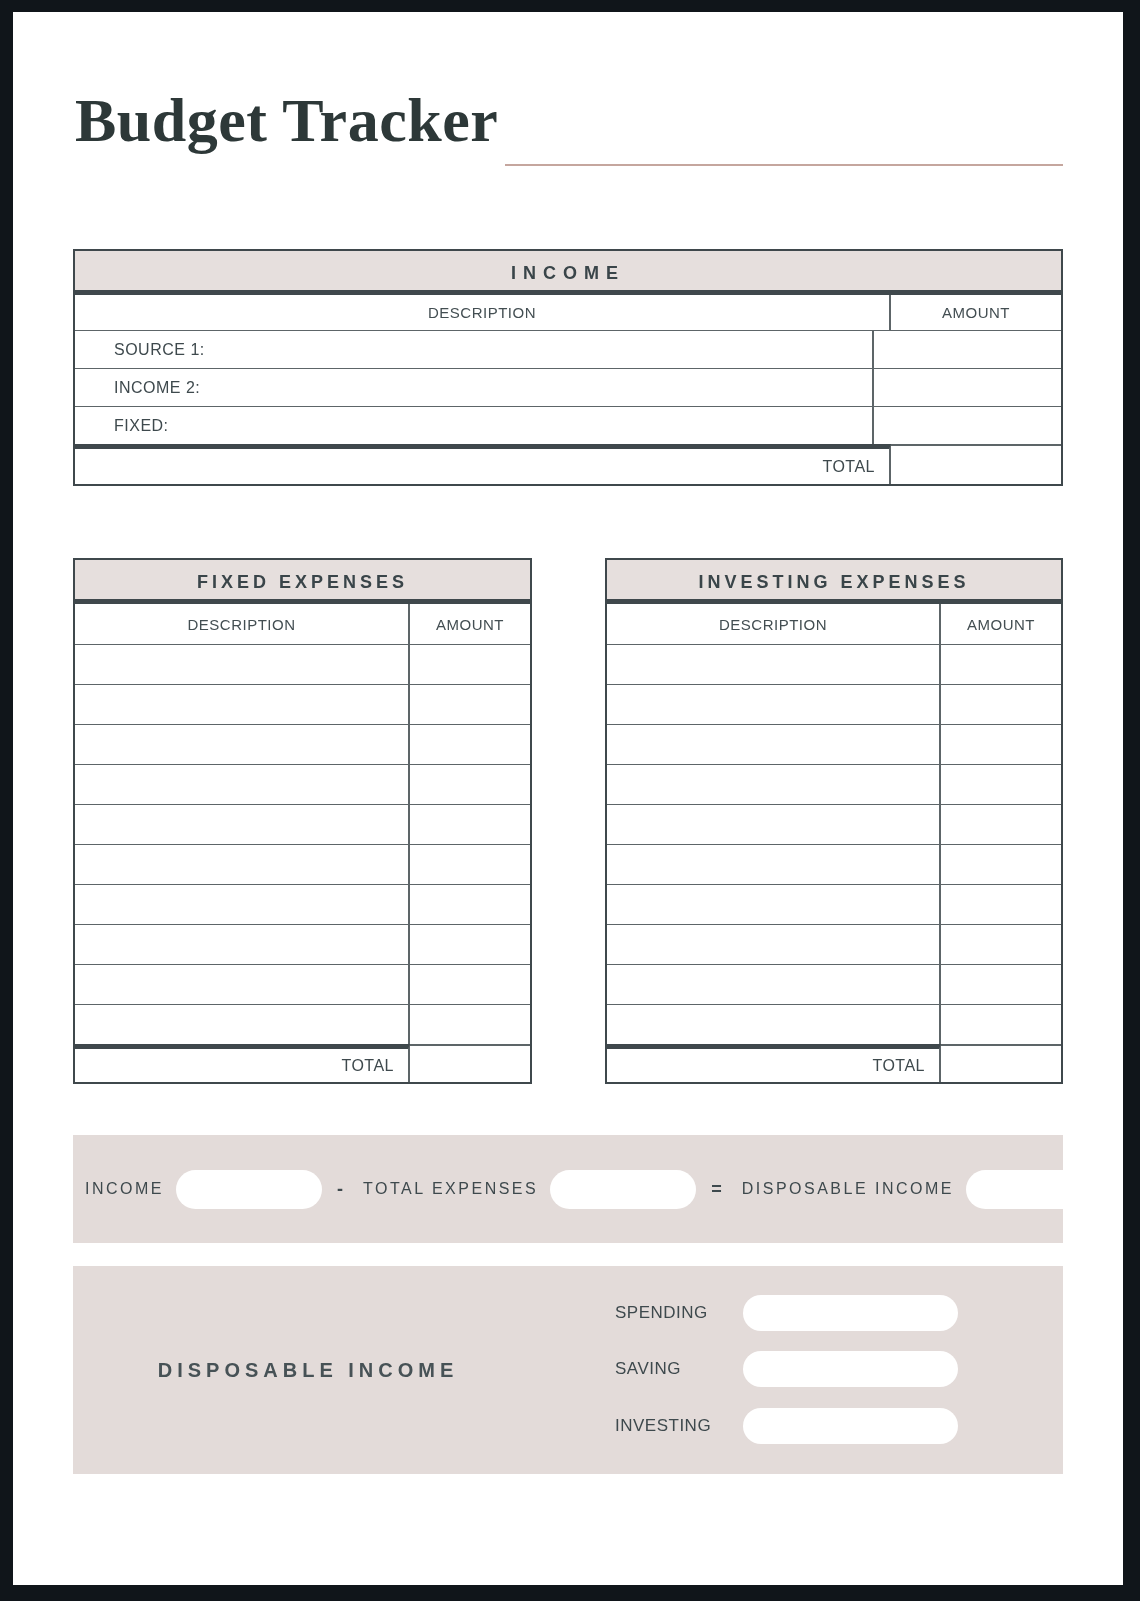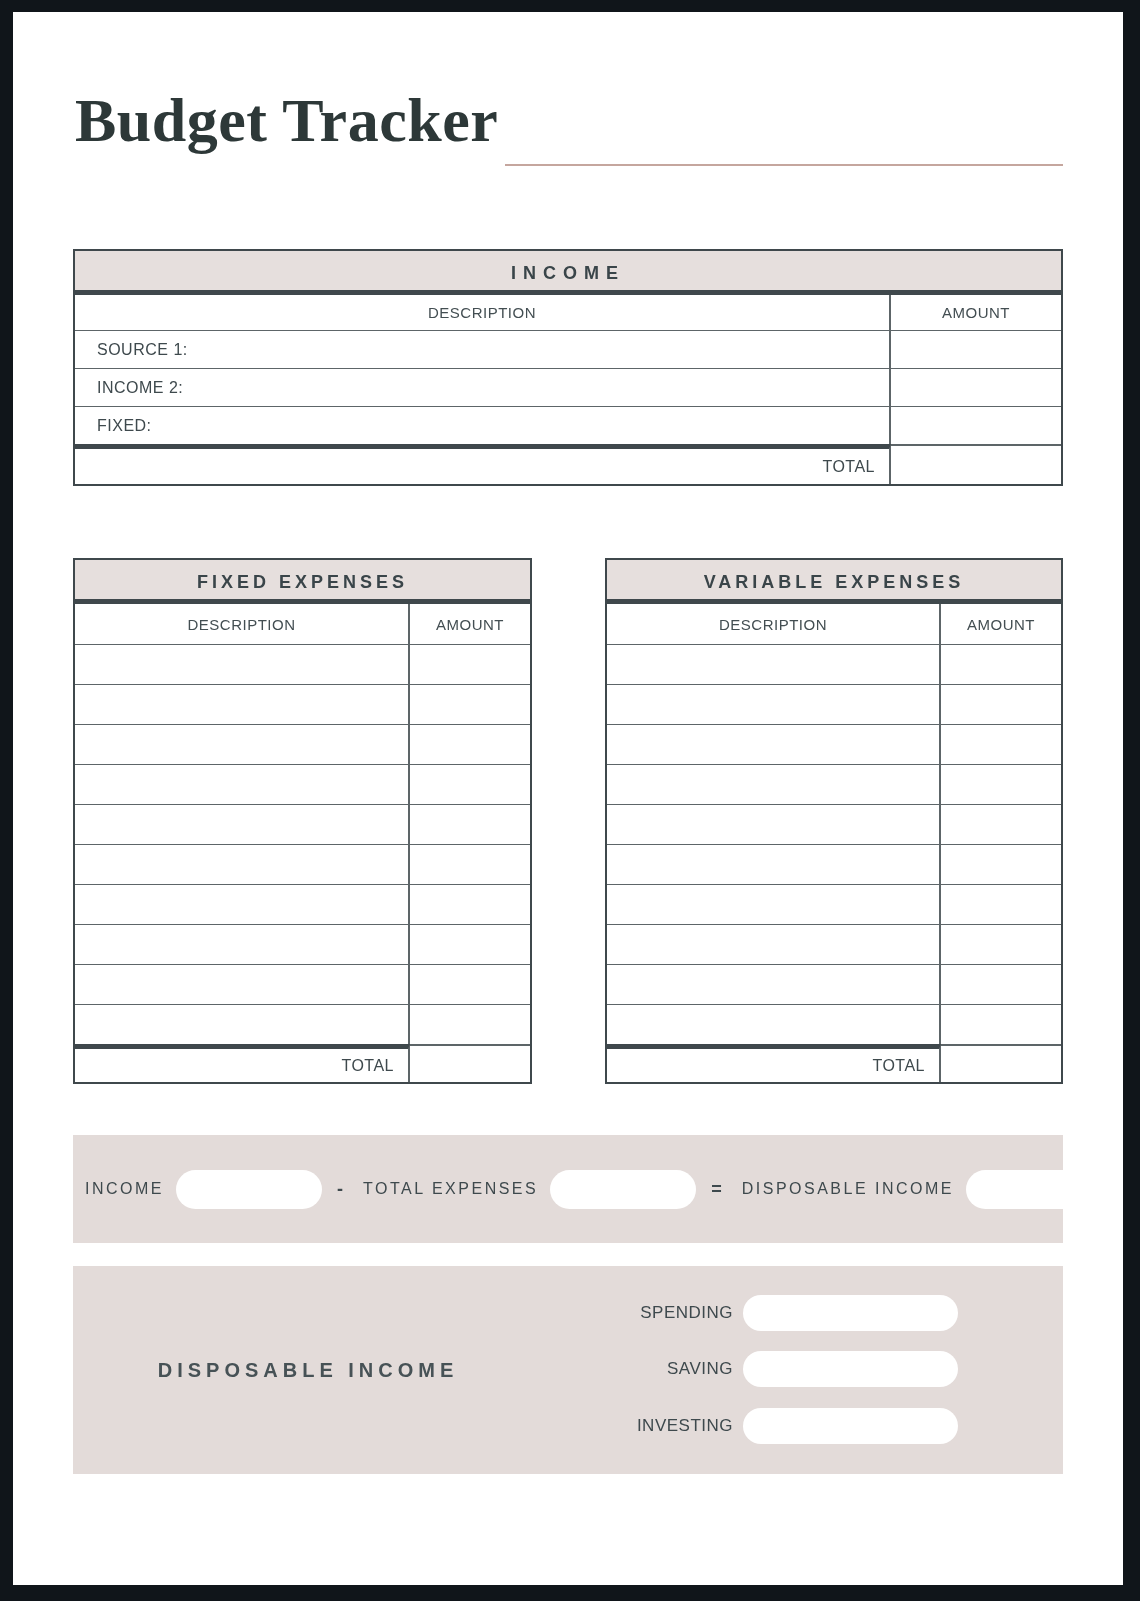--- a/index.html
+++ b/index.html
@@ -79,21 +79,21 @@
     border-top: 5px solid var(--border-dark);
     display: flex; align-items: center; justify-content: flex-end;
     padding-right: 14px;
     font-size: 16px; letter-spacing: 0.5px;
   }
   .trow.total .cell.amt { border-top: 2px solid var(--border-mid); }
   
   .income-tbl { left: 60px; top: 237px; width: 990px; }
   .income-tbl .cell.amt { width: 170px; }
   .income-tbl .thead .cell { height: 35px; }
-  .income-tbl .data-row .cell { height: 37px; }
+  .income-tbl .data-row .cell { height: 37px; margin-left: 17px; }
   .income-tbl .total .cell { height: 40px; }
   
   .expenses { width: 459px; top: 546px; }
   .fixed-tbl { left: 60px; }
   .variable-tbl { left: 592px; width: 458px; }
   .expenses .tbl-title { letter-spacing: 4px; }
   .expenses .cell.amt { width: 120px; }
   .expenses .thead .cell { height: 40px; }
   .expenses .empty-row .cell { height: 39px; }
   .expenses .total .cell { height: 38px; }
@@ -132,21 +132,21 @@
     left: 90px; top: 0; width: 290px; height: 208px;
     display: flex; align-items: center; justify-content: center;
     font-size: 20px; font-weight: 700; letter-spacing: 5px;
     color: #47525 6;
     color: #475256;
     white-space: nowrap;
   }
   .alloc-row { position: absolute; left: 542px; height: 36px; display: flex; align-items: center; }
   .alloc-row .alloc-label {
     width: 118px;
-    font-size: 17px; letter-spacing: 0.5px; text-align: right;
+    font-size: 17px; letter-spacing: 0.5px;
   }
   .alloc-row .pill { margin-left: 10px; width: 215px; height: 36px; border-radius: 18px; }
   .alloc-row-0 { top: 29px; }
   .alloc-row-1 { top: 85px; }
   .alloc-row-2 { top: 142px; }
 </style>
 </head>
 <body>
 
 <div class="canvas">
@@ -227,21 +227,21 @@
           <div class="cell amt"></div>
         </div>
         </div>
       <div class="trow total">
         <div class="cell desc">TOTAL</div>
         <div class="cell amt"></div>
       </div>
     </div>
 
     <div class="tbl expenses variable-tbl">
-      <div class="tbl-title">VARIABLE EXPENSES</div>
+      <div class="tbl-title">INVESTING EXPENSES</div>
       <div class="trow thead">
         <div class="cell desc center head-label">DESCRIPTION</div>
         <div class="cell amt center head-label">AMOUNT</div>
       </div>
       <div>
         <div class="trow empty-row">
           <div class="cell desc"></div>
           <div class="cell amt"></div>
         </div>
       <div class="trow empty-row">

